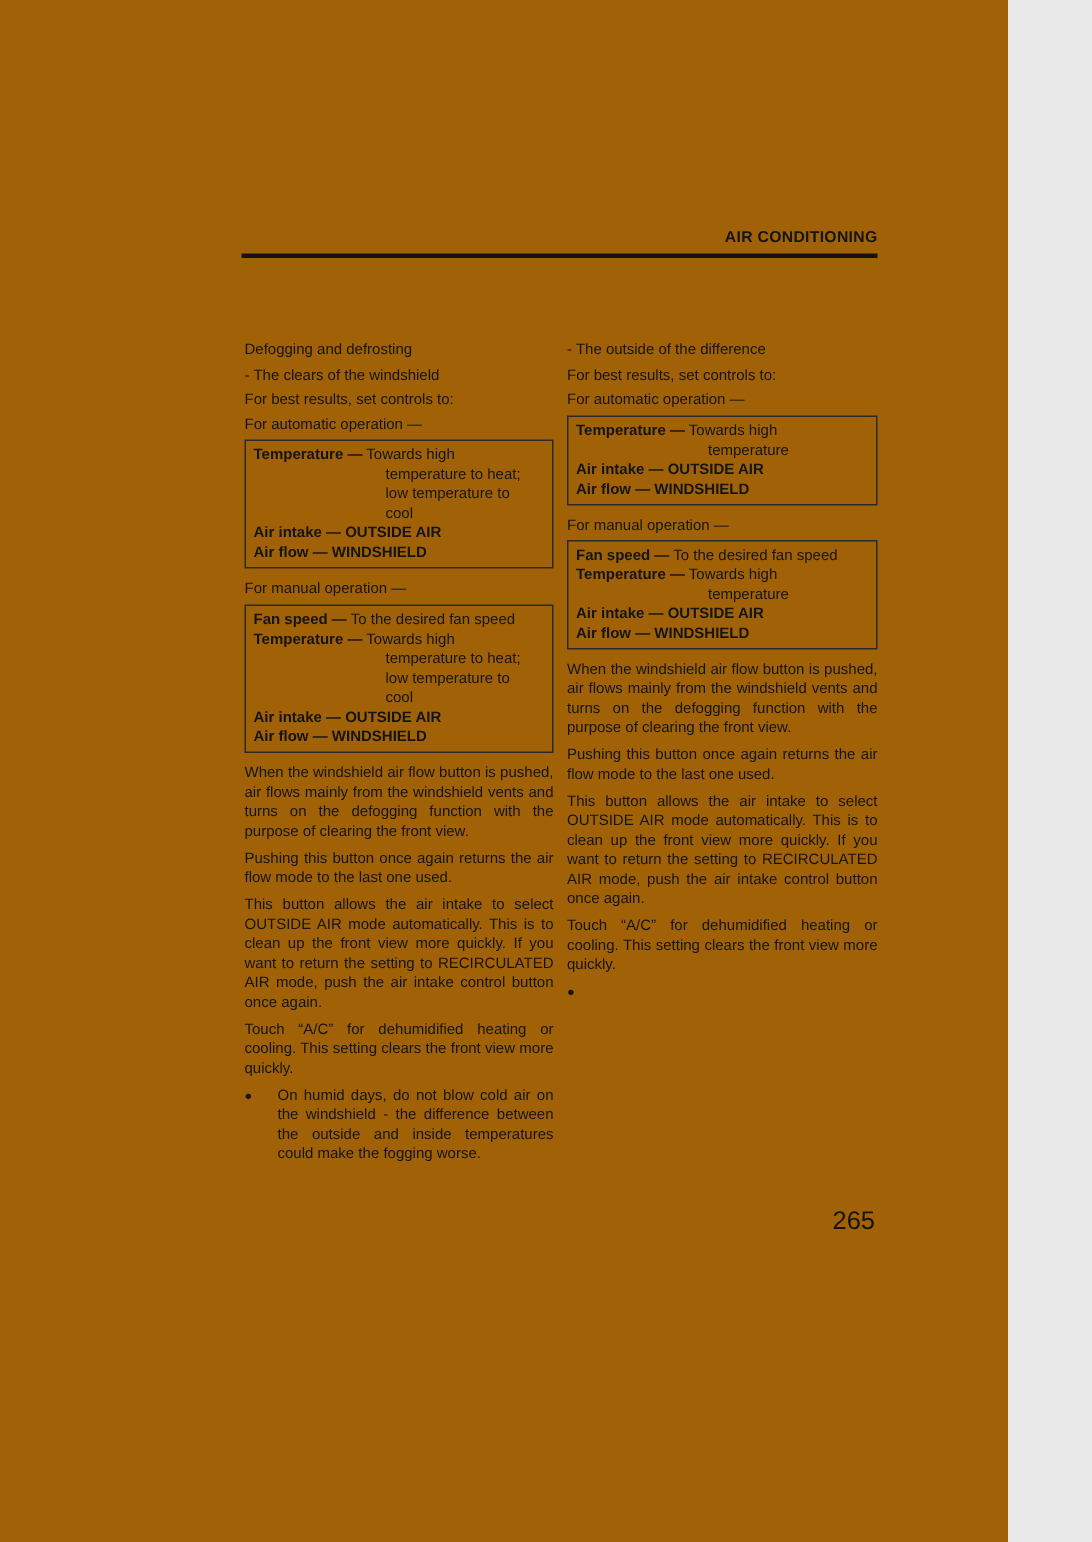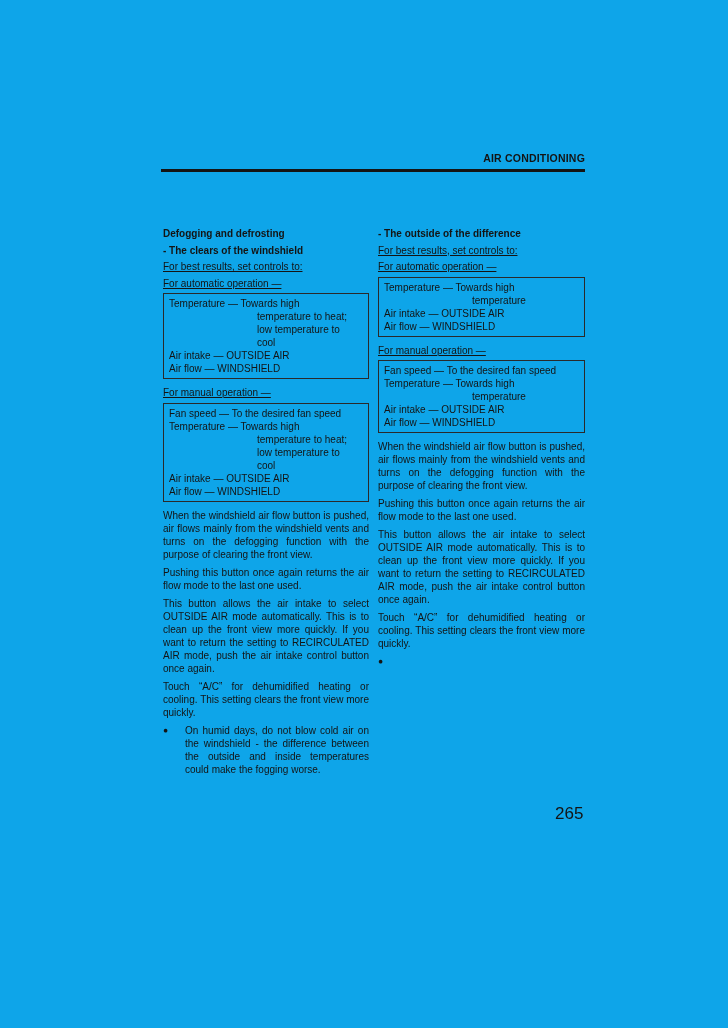--- a/index.html
+++ b/index.html
@@ -1,20 +1,20 @@
 <!DOCTYPE html>
 <html><head>
 <meta charset="utf-8">
 <style>
   html, body { margin: 0; padding: 0; background: #e8e8e8; }
   .page {
     position: relative;
-    width: 728px;
+    width: 672px;
     height: 1028px;
-    background: #0ea5e9;
+    background: #a16207;
     font-family: "Liberation Sans", sans-serif;
     color: #141414;
     overflow: hidden;
   }
   .header-title {
     position: absolute;
     top: 152px;
     left: 161px;
     width: 424px;
     text-align: right;
@@ -31,32 +31,32 @@
     background: #141414;
   }
   .col {
     position: absolute;
     top: 227px;
     font-size: 10px;
     line-height: 13px;
   }
   .col-left  { left: 163px; width: 206px; }
   .col-right { left: 378px; width: 207px; }
-  .h { font-weight: bold; margin: 0 0 3.5px 0; }
-  .line { margin: 0 0 3.5px 0; text-decoration: underline; }
+  .h { font-weight: normal; margin: 0 0 3.5px 0; }
+  .line { margin: 0 0 3.5px 0; }
   .box {
     border: 1px solid #2a2a2a;
     padding: 3px 5px;
     margin: 2px 0 7px 0;
   }
   .box-row {
     padding-left: 88px;
     text-indent: -88px;
   }
-  .box-row b { font-weight: normal; }
+  .box-row b { font-weight: bold; }
   .val { white-space: pre-line; }
   .para {
     margin: 0 0 5px 0;
     text-align: justify;
   }
   .para b { font-weight: normal; margin-top: 32px; }
   .bullet-item { display: flex; margin-top: 3px; }
   .bullet-glyph {
     flex: none;
     width: 22px;

